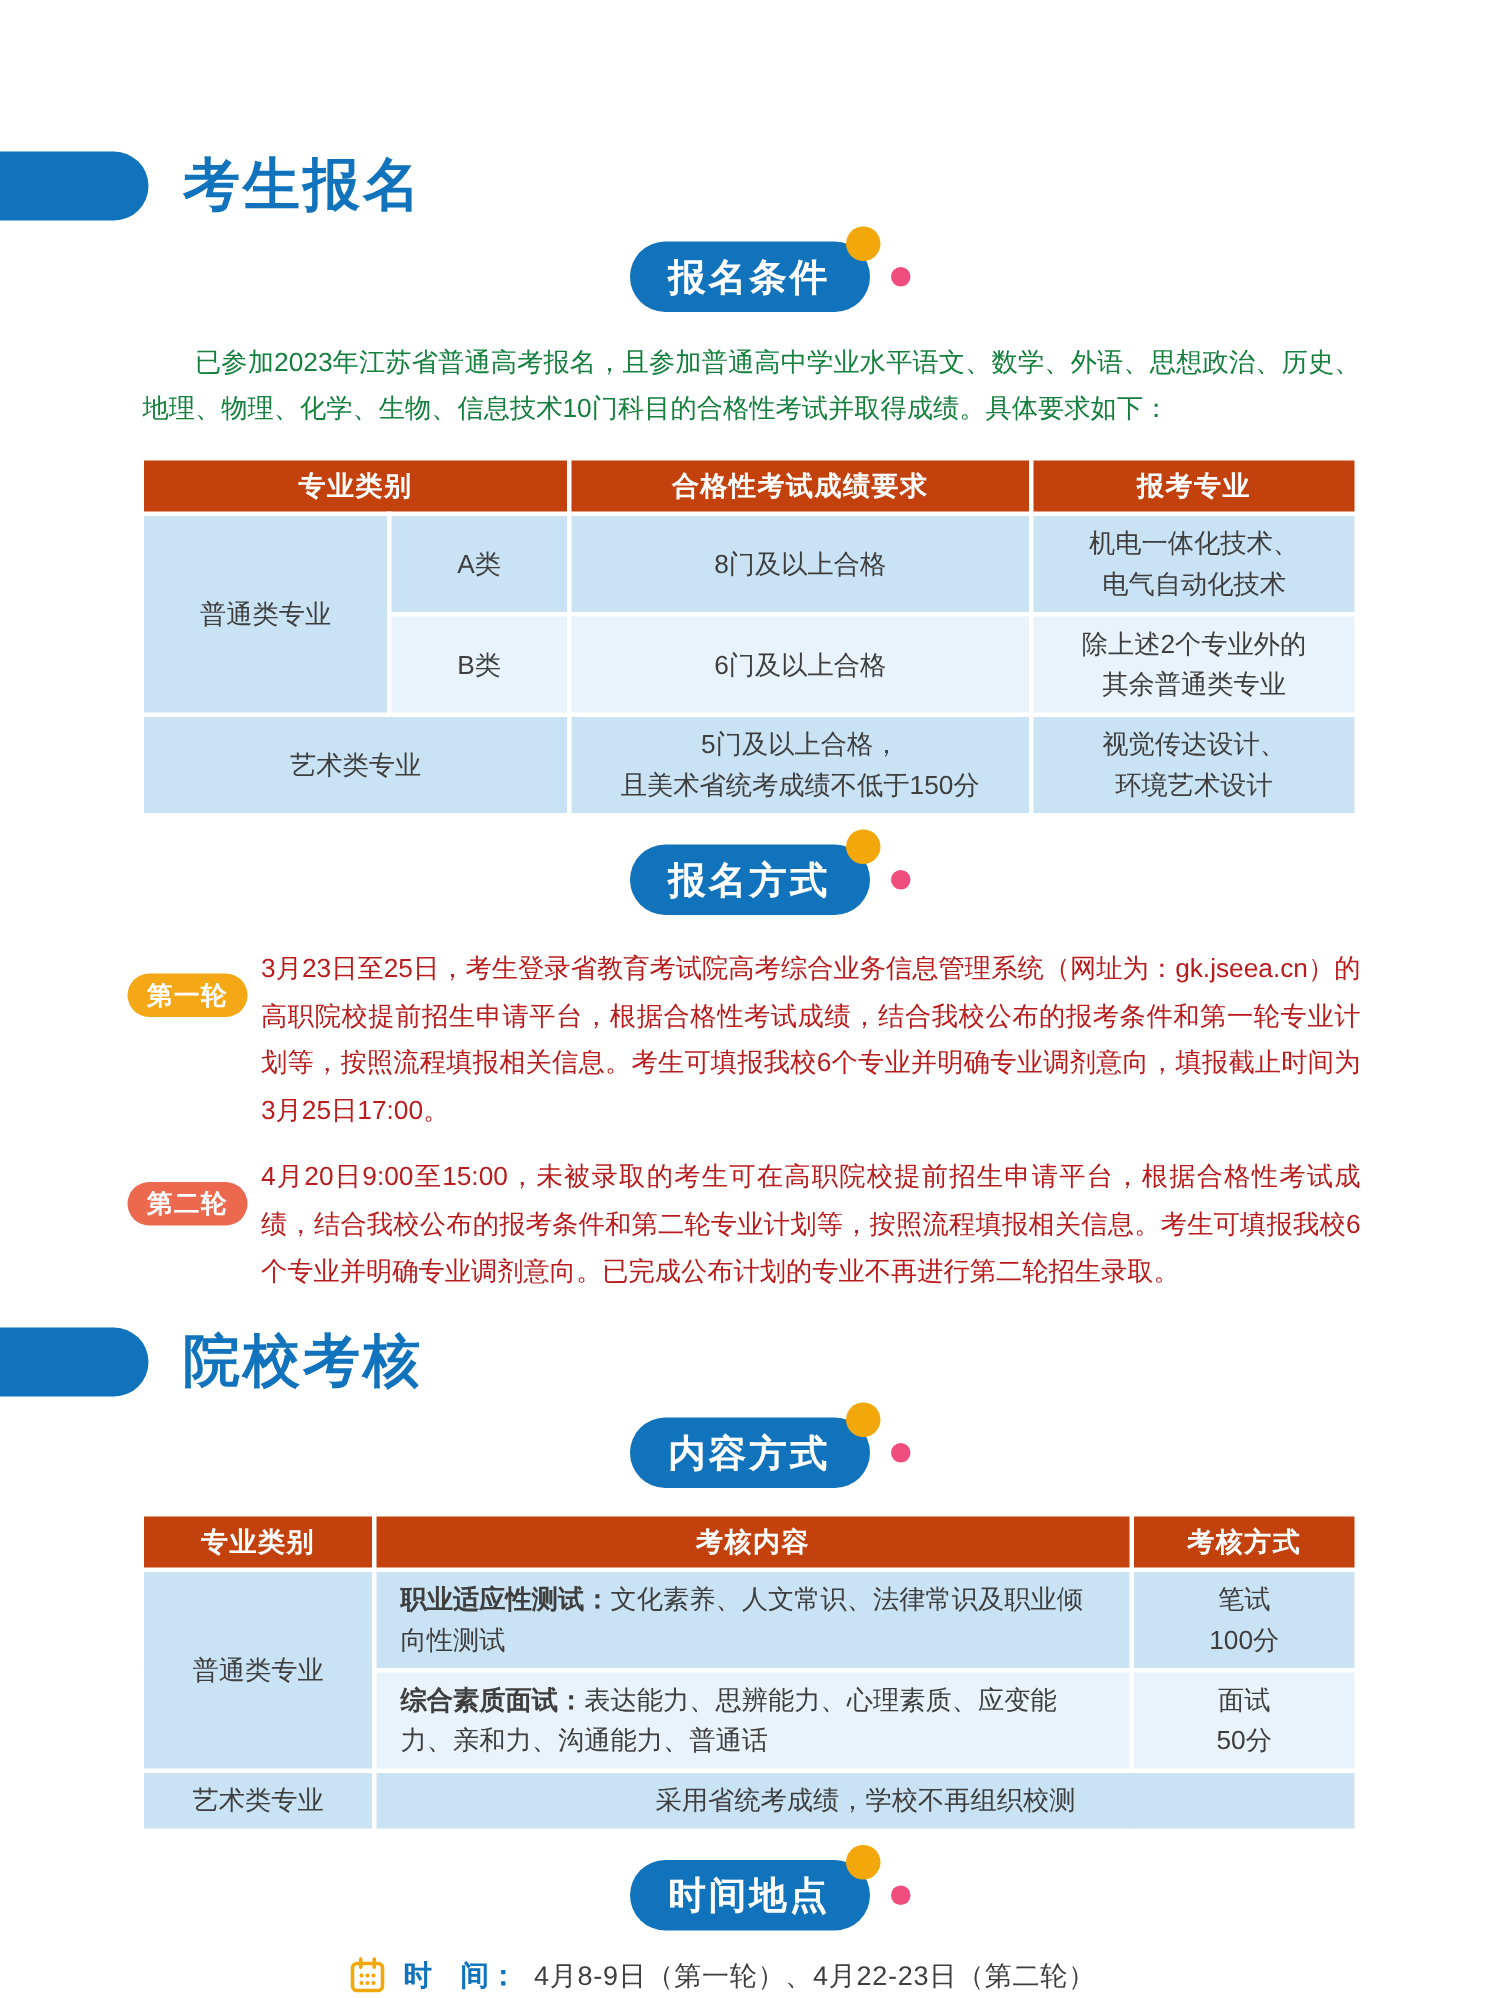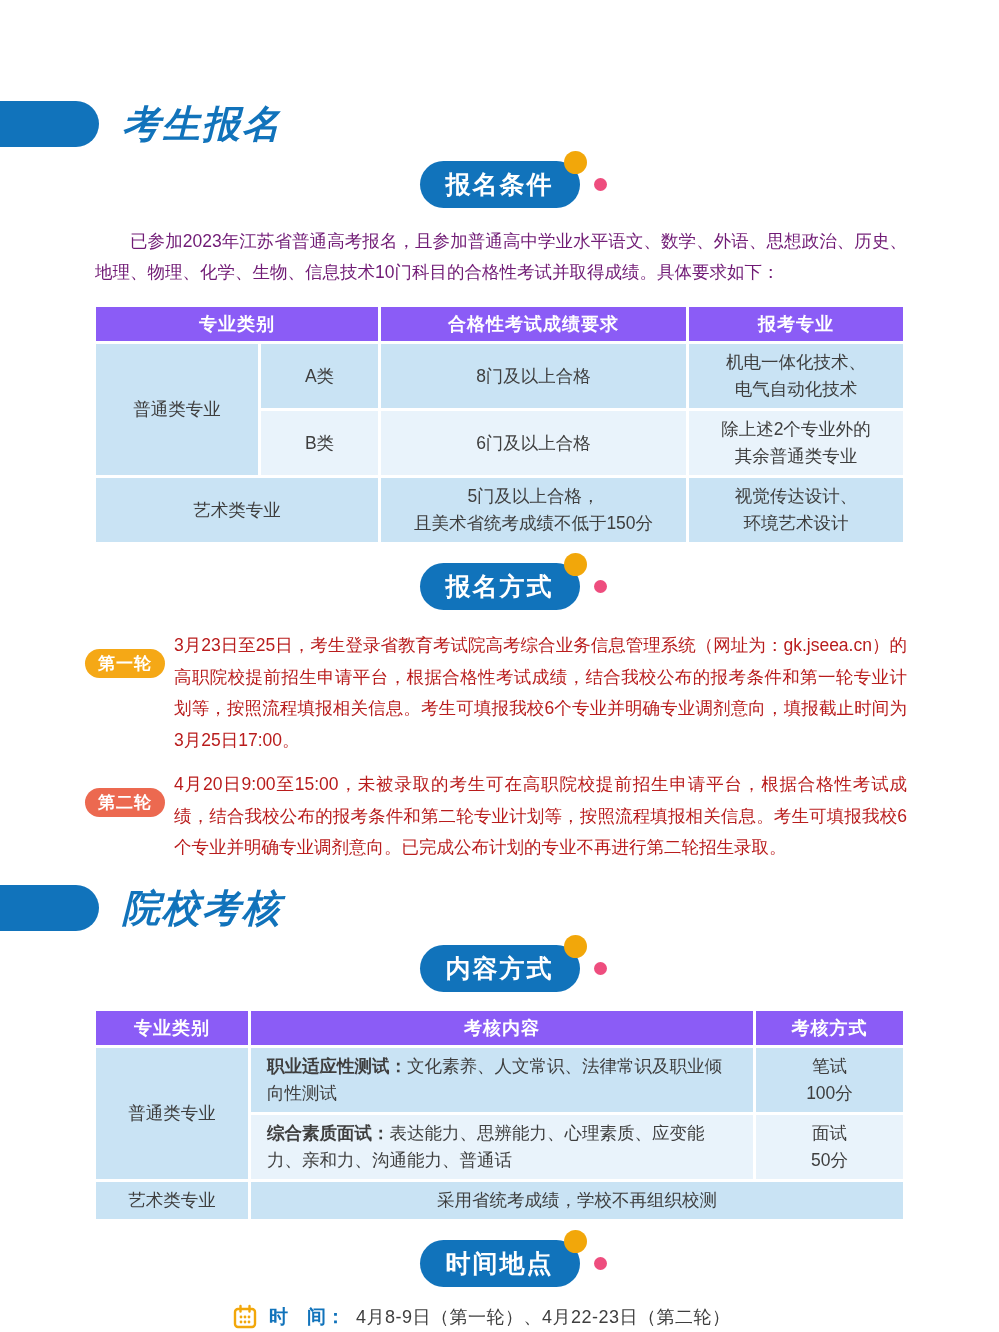--- a/index.html
+++ b/index.html
@@ -4,21 +4,21 @@
 <style>
   html,body { margin:0; padding:0; }
   body {
     width:999px; height:1332px; background:#ffffff; overflow:hidden; position:relative;
     font-family:"Liberation Sans","DejaVu Sans",sans-serif;
     -webkit-font-smoothing:antialiased;
   }
   #page { width:999px; height:1332px; position:relative; }
 
   
-  .sec-header { position:relative; height:48px;font-style:italic; }
+  .sec-header { position:relative; height:48px; }
   .sec-header.first { margin-top:100px; }
   .sec-header.second { margin-top:20px; }
   .sec-tab {
     position:absolute; left:0; top:1px; width:99px; height:46px;
     background:#1173bb; border-radius:0 23px 23px 0;
   }
   .sec-title {
     margin-left:122px; font-size:38px; font-weight:bold; color:#1173bb; line-height:48px;
     letter-spacing:2px;
   }
@@ -35,28 +35,28 @@
     border-radius:50%; background:#f2a70a;
   }
   .dot-pink {
     position:absolute; top:17px; right:-27px; width:13px; height:13px;
     border-radius:50%; background:#ee4d7e;
   }
 
   
   .intro {
     margin:18px 92px 16px 95px; text-indent:2em; text-align:justify;
-    font-size:17.5px; line-height:31px; color:#701a75;
+    font-size:17.5px; line-height:31px; color:#15803d;
   }
 
   
   table { border-collapse:collapse; margin:0 auto; width:810px; table-layout:fixed; }
   th, td { border:3px solid #ffffff; }
   th {
-    background:#8b5cf6; color:#ffffff; font-weight:bold; font-size:18px;
+    background:#c2410c; color:#ffffff; font-weight:bold; font-size:18px;
     height:30px; padding:2px; text-align:center; letter-spacing:1px;
   }
   td {
     font-size:17.5px; color:#3e3e3e; text-align:center; vertical-align:middle;
     white-space:pre-line; padding:5px 8px; line-height:27px;
   }
   td.left { text-align:left; padding-left:16px; padding-right:14px; }
   .light   { background:#c9e3f4; }
   .lighter { background:#e9f3fb; }
   .b { font-weight:bold; }

